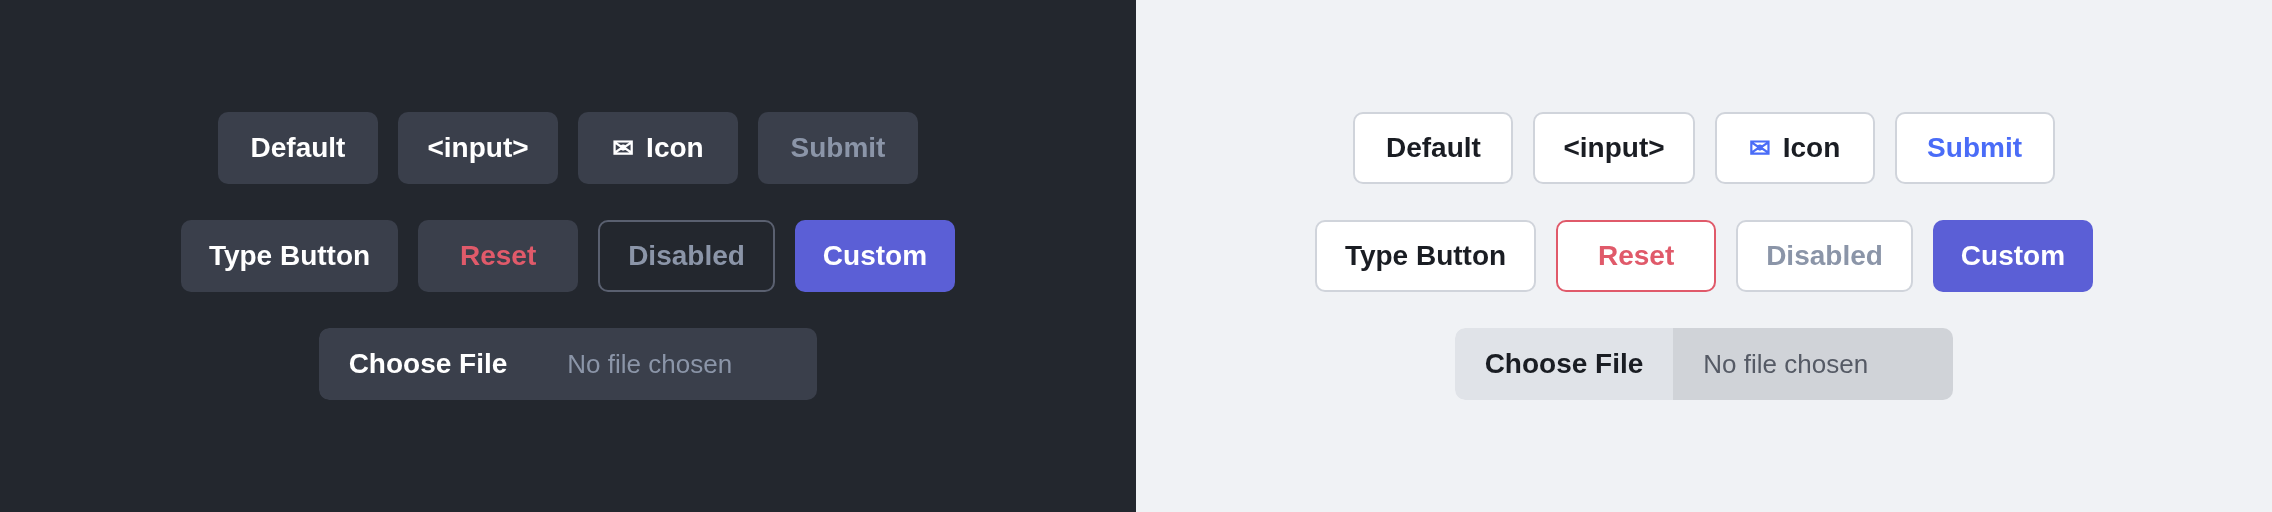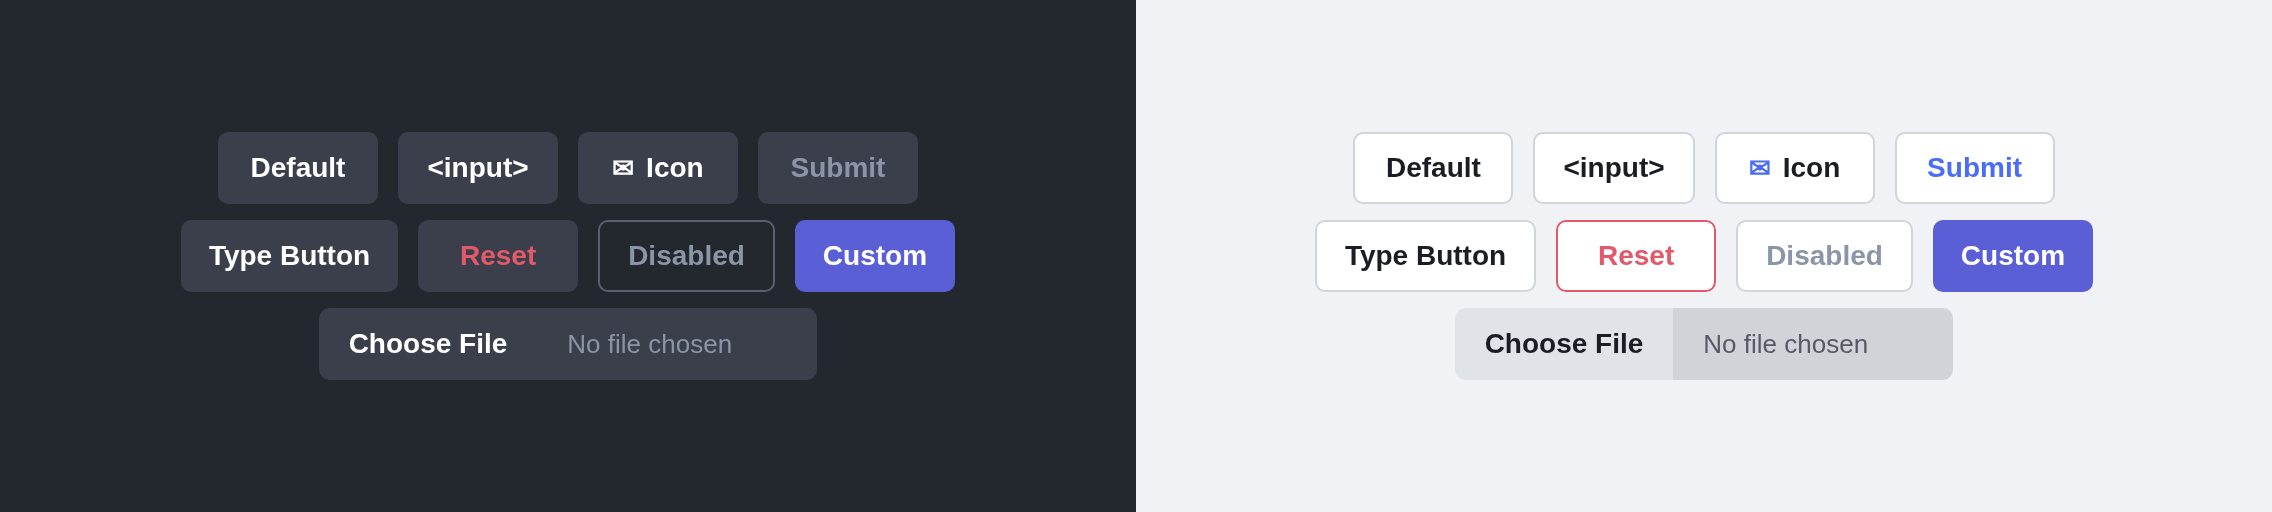--- a/index.html
+++ b/index.html
@@ -12,21 +12,21 @@
       overflow: hidden;
     }
 
     .panel {
       flex: 1;
       display: flex;
       flex-direction: column;
       justify-content: center;
       align-items: center;
       padding: 40px;
-      gap: 16px;
+      gap: 36px;
     }
 
     .panel-dark {
       background-color: #23272e;
     }
 
     .panel-light {
       background-color: #f0f2f5;
     }
 

